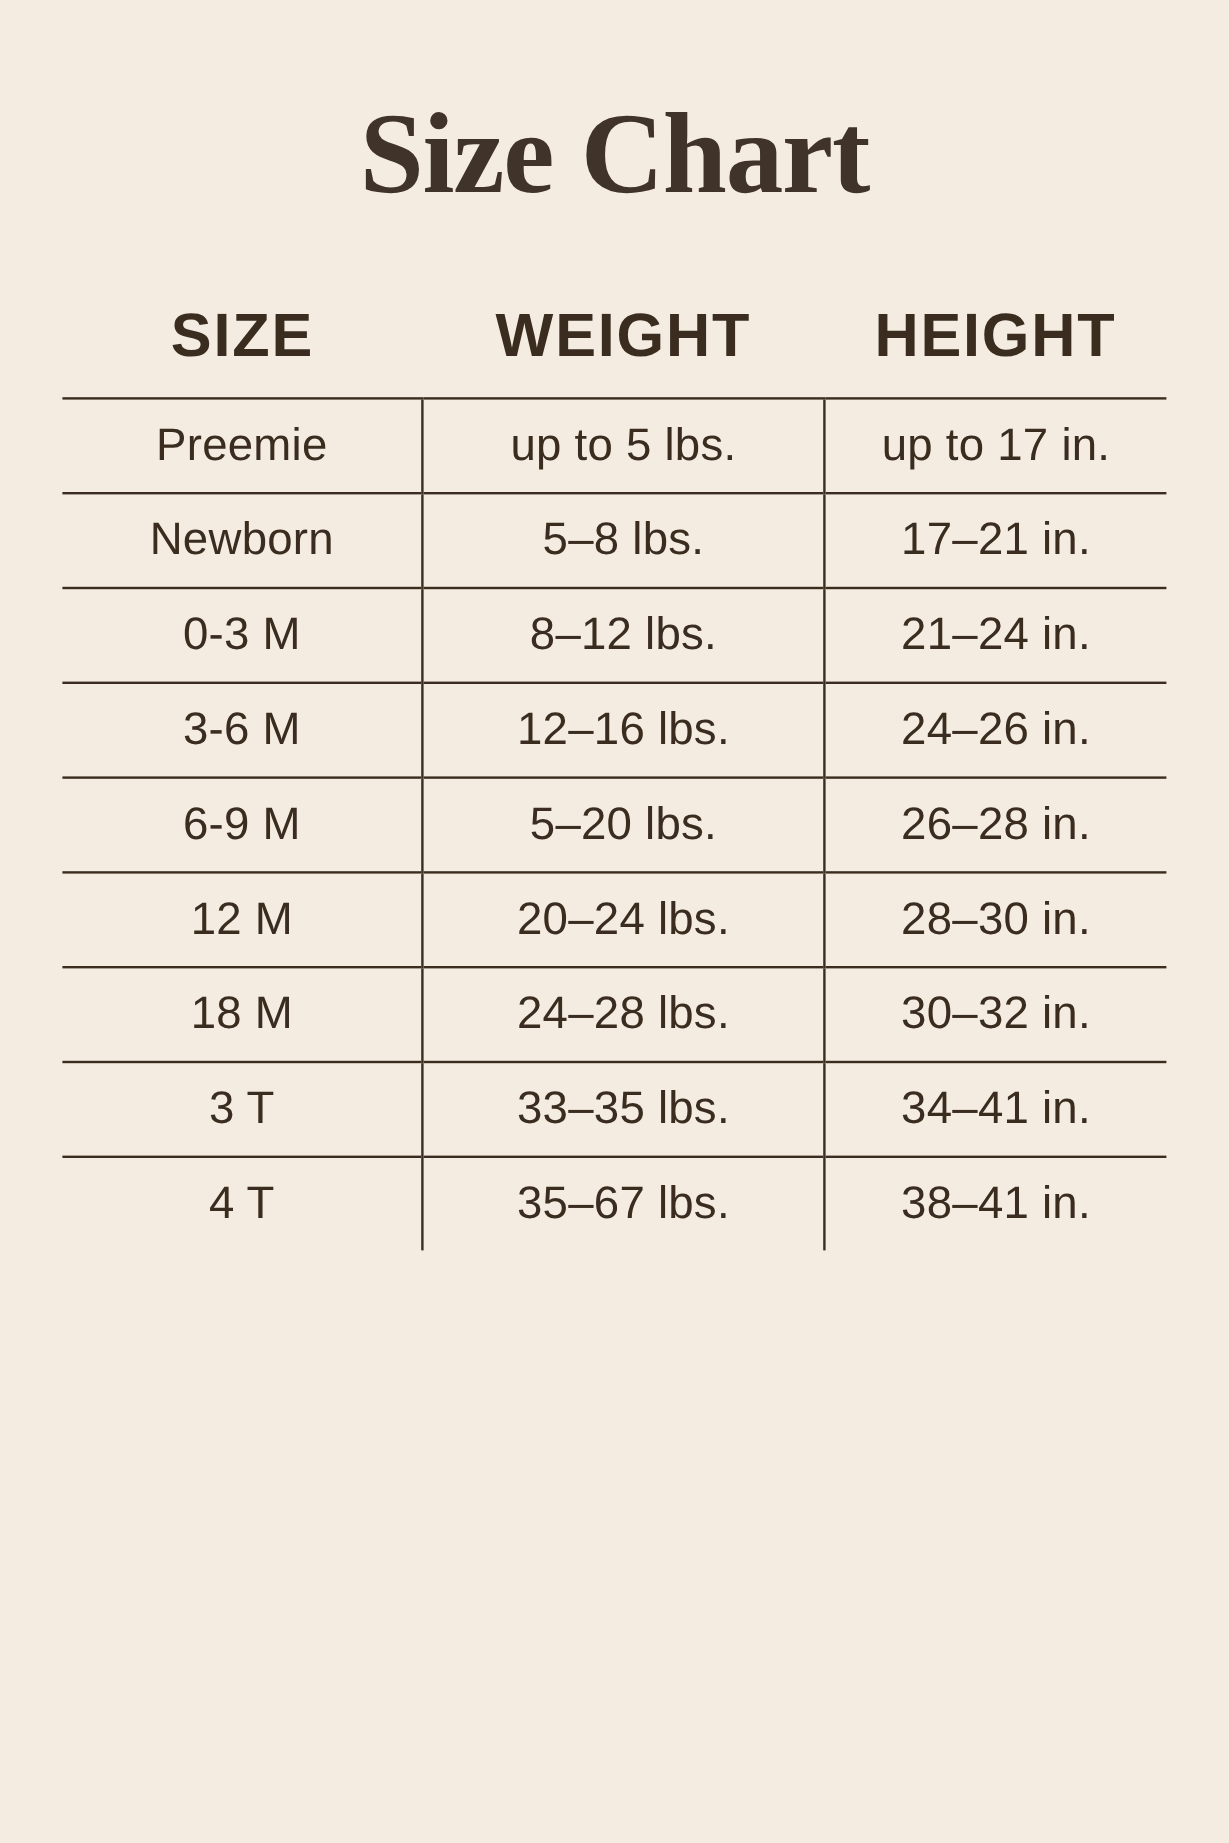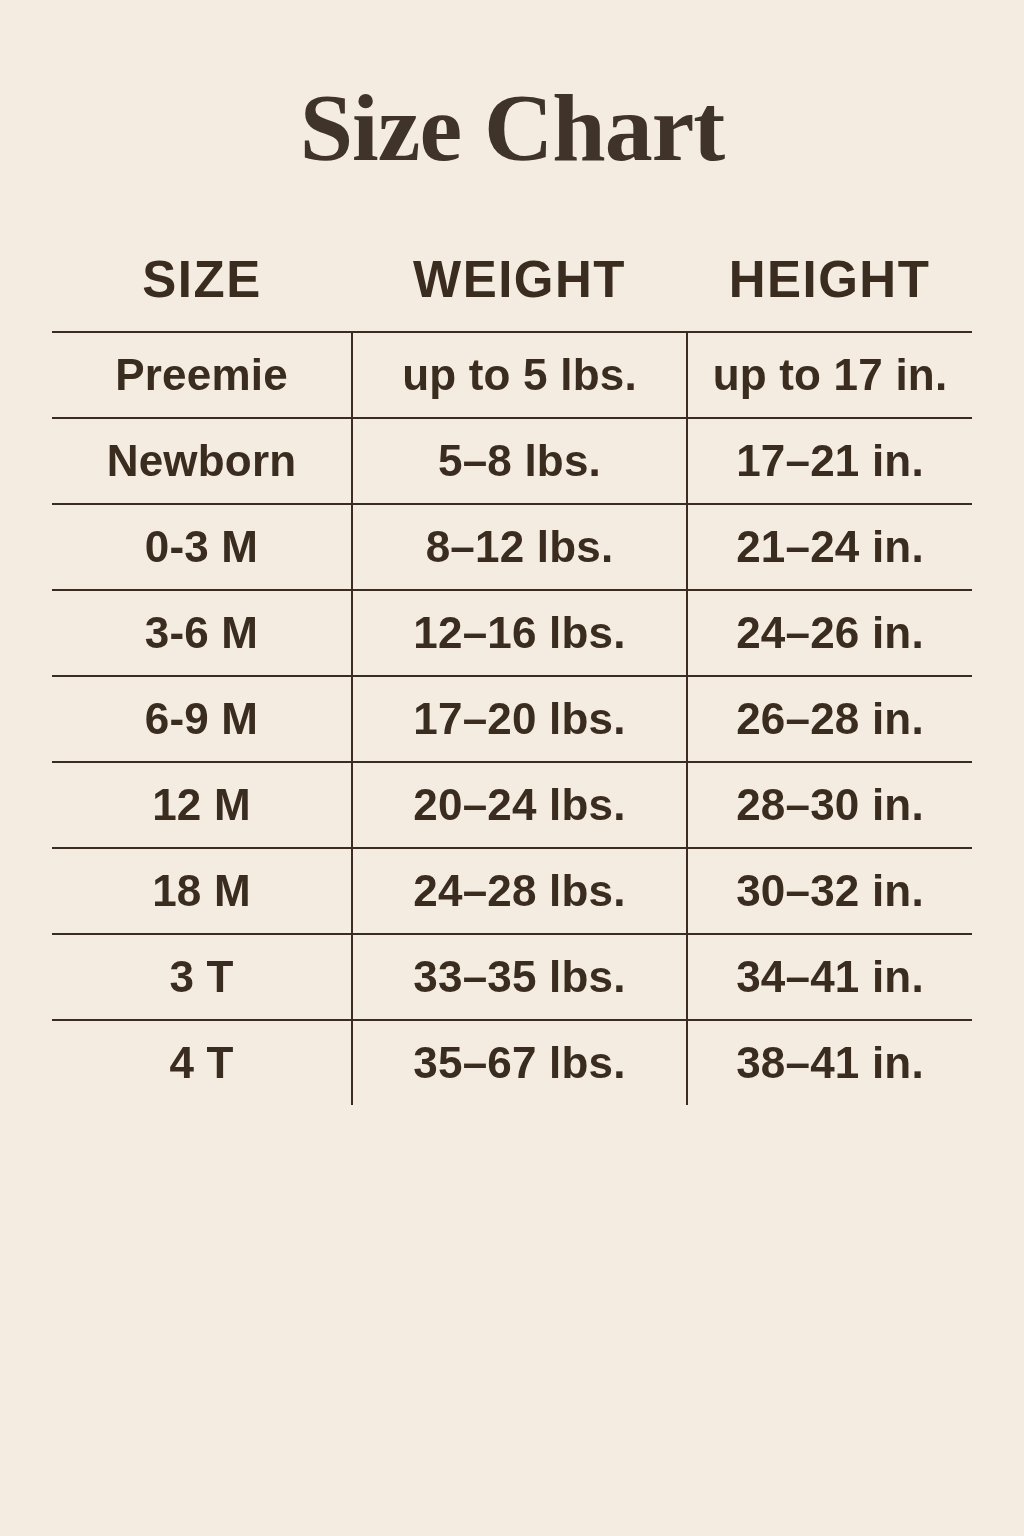--- a/index.html
+++ b/index.html
@@ -49,22 +49,22 @@
   thead th {
     font-size: 51px;
     font-weight: bold;
     letter-spacing: 1.5px;
     color: #3a2d20;
     padding-bottom: 22px;
     text-align: center;
     border: none;
   }
   tbody td {
-    font-size: 44px;
-    font-weight: 700;
+    font-size: 38px;
+    font-weight: 400;
     text-align: center;
     color: #3a2d20;
     padding: 17px 4px 17px 4px;
     border-top: 2px solid #3a2d20;
     border-left: 2px solid #3a2d20;
     letter-spacing: 0.2px;
   }
   tbody td.first {
     border-left: none;
   }
@@ -109,21 +109,21 @@
           <td>8–12 lbs.</td>
           <td>21–24 in.</td>
         </tr>
         <tr>
           <td class="first">3-6 M</td>
           <td>12–16 lbs.</td>
           <td>24–26 in.</td>
         </tr>
         <tr>
           <td class="first">6-9 M</td>
-          <td>17–20 lbs.</td>
+          <td>5–20 lbs.</td>
           <td>26–28 in.</td>
         </tr>
         <tr>
           <td class="first">12 M</td>
           <td>20–24 lbs.</td>
           <td>28–30 in.</td>
         </tr>
         <tr>
           <td class="first">18 M</td>
           <td>24–28 lbs.</td>

